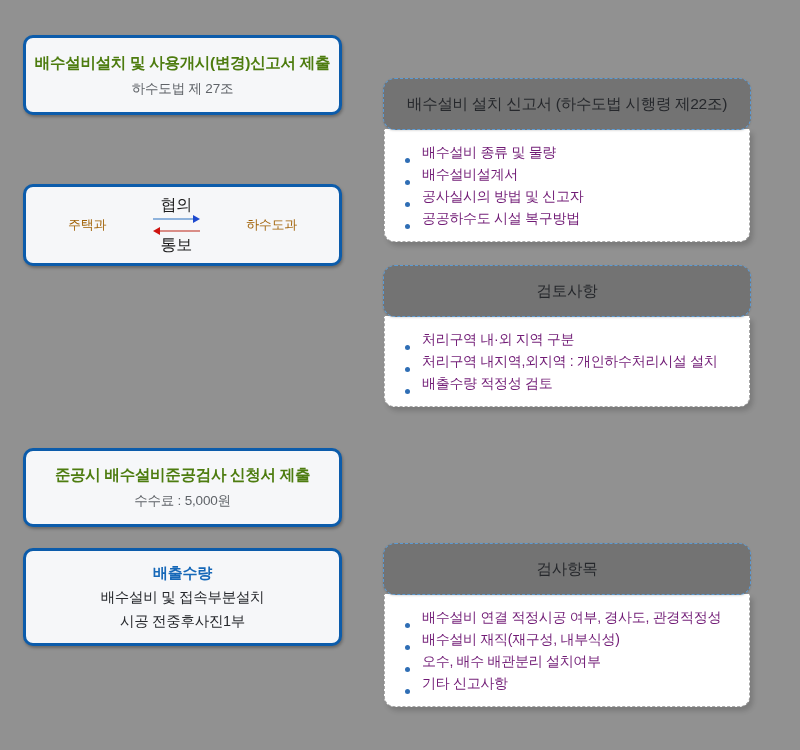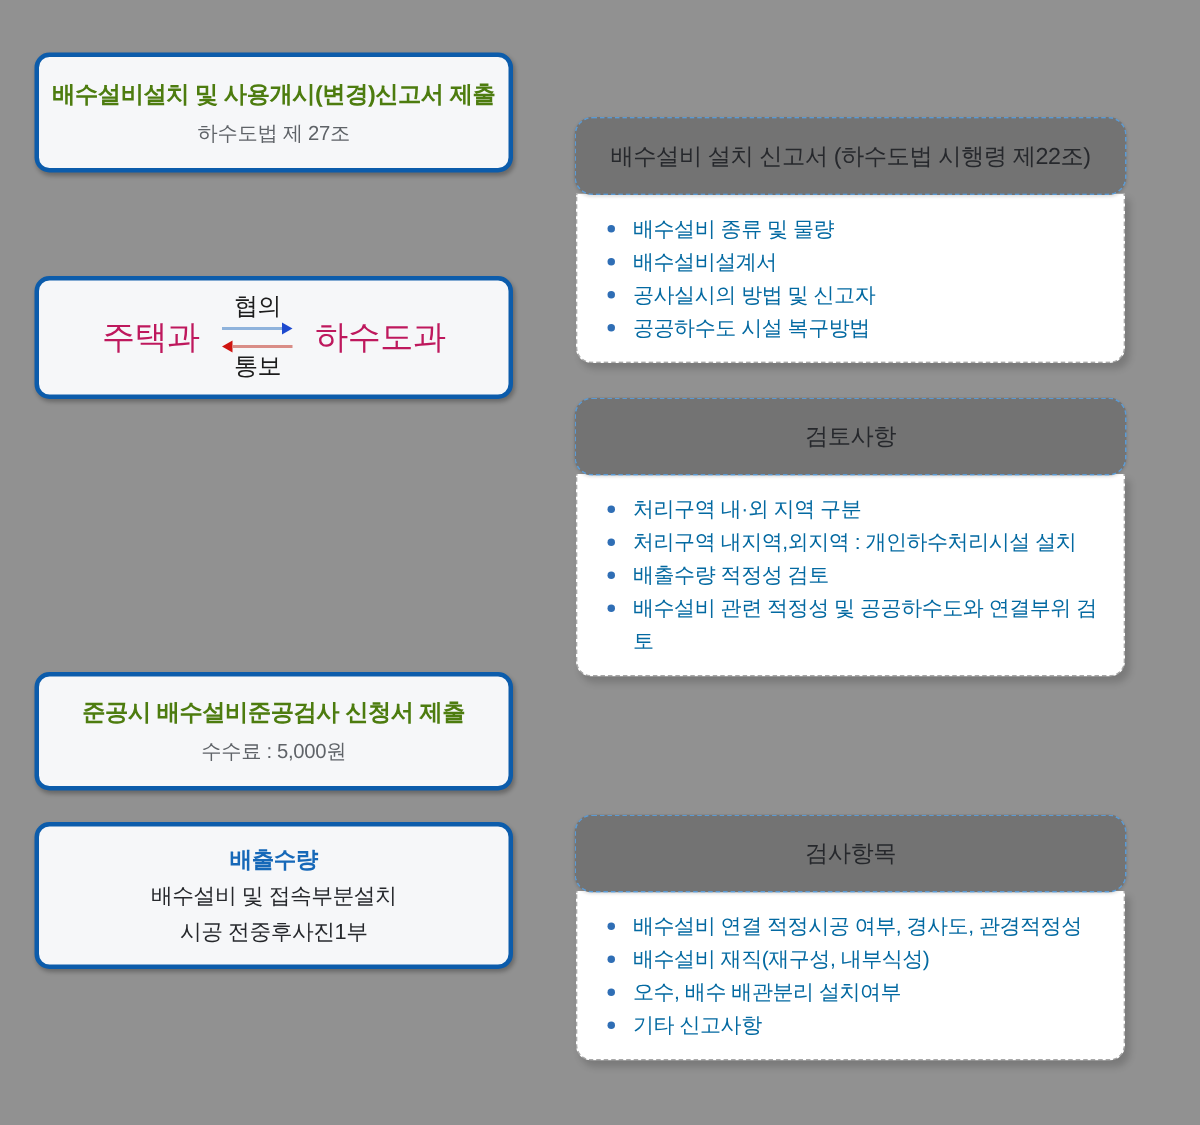--- a/index.html
+++ b/index.html
@@ -32,21 +32,21 @@
   .flow-title{font-size:15.5px;font-weight:600;color:#4d7c0f;letter-spacing:-0.3px;}
   .flow-sub{font-size:13.5px;color:#5f6368;margin-top:6px;letter-spacing:-0.2px;text-align:right;}
   .doc-title{font-size:15px;font-weight:700;color:#1668b8;letter-spacing:-0.3px;}
   .doc-line{font-size:14.5px;color:#26282c;margin-top:5px;letter-spacing:-0.3px;}
 
   
   .exchange{
     width:100%;display:flex;align-items:center;
     justify-content:space-between;padding:0 42px;box-sizing:border-box;
   }
-  .dept{font-size:22px;font-weight:500;color:#be185d;letter-spacing:-0.3px;}
+  .dept{font-size:13px;font-weight:500;color:#a16207;letter-spacing:-0.3px;}
   .arrow-stack{display:flex;flex-direction:column;align-items:center;}
   .arrow-label{font-size:16px;color:#1c1c1c;letter-spacing:-0.3px;line-height:16px;}
   .arrow{display:flex;align-items:center;height:8px;margin:2px 0;}
   .arrow .line{display:inline-block;width:40px;height:2px;}
   .arrow.fwd .line{background:#8fb3dc;}
   .arrow.back .line{background:#d98d87;}
   .head{width:0;height:0;display:inline-block;}
   .head.right{border-left:7px solid #1d49cf;border-top:4px solid transparent;border-bottom:4px solid transparent;}
   .head.left{border-right:7px solid #cf1410;border-top:4px solid transparent;border-bottom:4px solid transparent;}
 
@@ -70,22 +70,22 @@
     margin:-1px 1px 0 1px;
     background:#ffffff;
     border:1px dashed #a8a8a8;
     border-top:none;
     border-radius:0 0 10px 10px;
     padding:12px 14px 12px 16px;
     box-shadow:3px 4px 5px rgba(0,0,0,.16);
   }
   ul.bullets{list-style:none;margin:0;padding:0;}
   ul.bullets li{
-    display:flex;align-items:flex-start;
-    font-size:14px;color:#0369a1;line-height:22px;letter-spacing:-0.3px;
+    display:flex;align-items:flex-end;
+    font-size:14px;color:#701a75;line-height:22px;letter-spacing:-0.3px;
   }
   .dot{
     flex:0 0 auto;width:5px;height:5px;border-radius:50%;
     background:#2f6eb5;margin:9px 12px 0 4px;
   }
 </style>
 </head>
 <body>
 
 <div class="canvas">
@@ -162,24 +162,20 @@
             <span>처리구역 내·외 지역 구분</span>
           </li>
         <li>
             <span class="dot"></span>
             <span>처리구역 내지역,외지역 : 개인하수처리시설 설치</span>
           </li>
         <li>
             <span class="dot"></span>
             <span>배출수량 적정성 검토</span>
           </li>
-        <li>
-            <span class="dot"></span>
-            <span>배수설비 관련 적정성 및 공공하수도와 연결부위 검토</span>
-          </li>
       </ul>
     </div>
   </div>
 
   <div class="panel p3">
     <div class="panel-header">
       <span class="htext">검사항목</span>
     </div>
     <div class="panel-body">
       <ul class="bullets">

